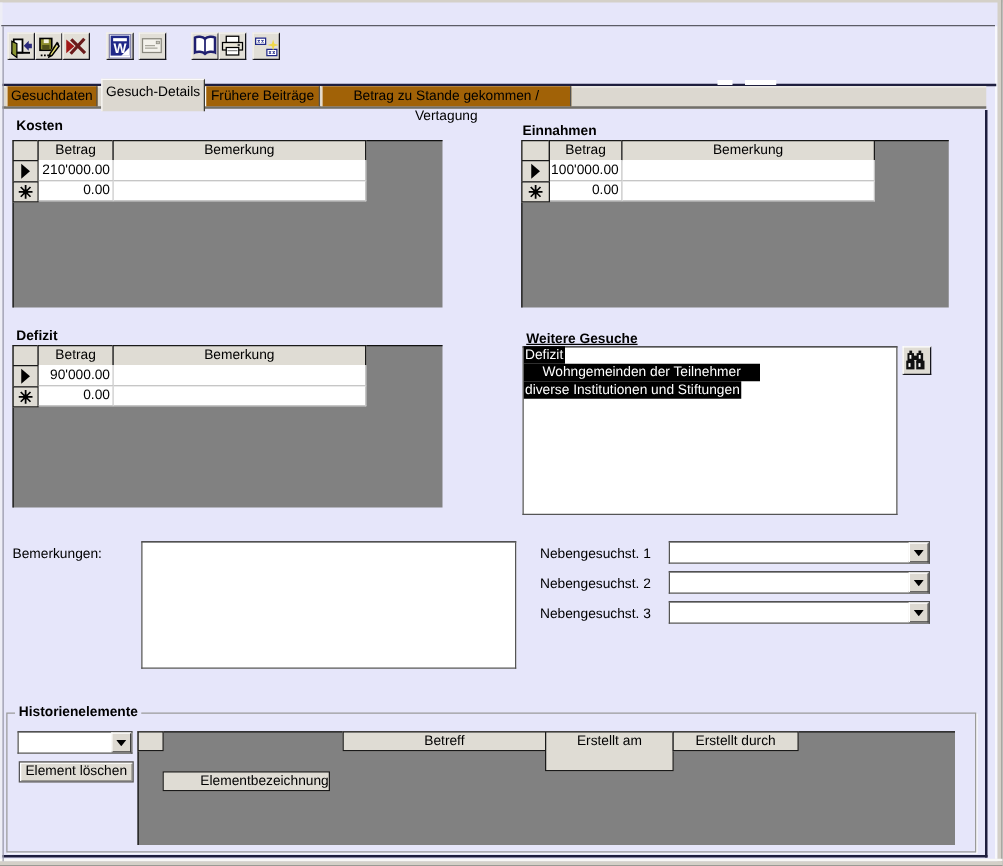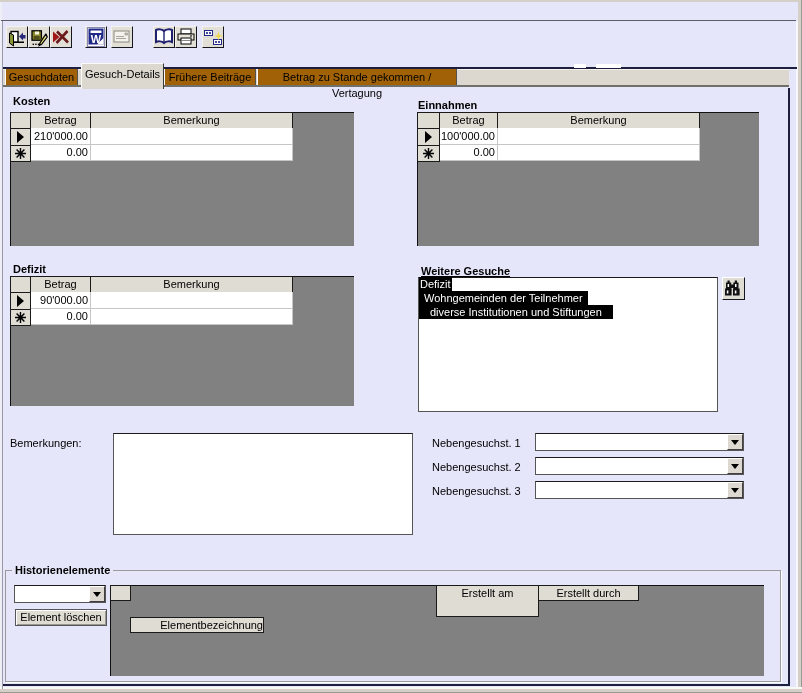--- a/index.html
+++ b/index.html
@@ -205,22 +205,22 @@
         </g>
         <circle cx="9.5" cy="7.5" r="2" fill="#000"></circle>
       </svg>
     </div>
   <div class="wcell num" style="left:31px;top:309px;width:60px;height:16px;line-height:15px;">0.00</div>
   <div class="wcell" style="left:91px;top:309px;width:202px;height:16px;"></div>
 
   <div class="abs b" style="left:421px;top:265px;text-decoration:underline;">Weitere Gesuche</div>
   <div class="field" style="left:418px;top:277px;width:300px;height:135px;"></div>
   <div class="abs" style="left:419px;top:277px;white-space:nowrap;background:#000;color:#fff;padding:0 1px;line-height:14px;height:14px;">Defizit</div>
-  <div class="abs" style="left:419px;top:291px;white-space:nowrap;background:#000;color:#fff;padding:0 5px;line-height:14px;height:14px;text-align:right;">Wohngemeinden der Teilnehmer</div>
-  <div class="abs" style="left:419px;top:305px;white-space:nowrap;background:#000;color:#fff;padding:0 11px;line-height:14px;height:14px;">diverse Institutionen und Stiftungen</div>
+  <div class="abs" style="left:419px;top:291px;white-space:nowrap;background:#000;color:#fff;padding:0 15px;line-height:14px;height:14px;text-align:right;">Wohngemeinden der Teilnehmer</div>
+  <div class="abs" style="left:419px;top:305px;white-space:nowrap;background:#000;color:#fff;padding:0 1px;line-height:14px;height:14px;">diverse Institutionen und Stiftungen</div>
   <div class="abs" style="left:722px;top:277px;width:23px;height:23px;background:#dfdcd4;border-top:1px solid #fff;border-left:1px solid #fff;border-right:1px solid #16161e;border-bottom:1px solid #16161e;box-sizing:border-box;">
     <svg width="21" height="21">
       <rect x="4.5" y="2.5" width="2.2" height="2.5" fill="#111"></rect>
       <rect x="11.8" y="2.5" width="2.2" height="2.5" fill="#111"></rect>
       <rect x="3" y="4.5" width="5.2" height="8" fill="#111"></rect>
       <rect x="10.3" y="4.5" width="5.2" height="8" fill="#111"></rect>
       <rect x="8" y="6.5" width="3" height="3.5" fill="#111"></rect>
       <rect x="2" y="10.5" width="6.6" height="7" fill="#111"></rect>
       <rect x="10" y="10.5" width="6.6" height="7" fill="#111"></rect>
       <rect x="4.6" y="6" width="1.5" height="3" fill="#fff"></rect>
@@ -260,15 +260,16 @@
   <div class="field" style="left:14px;top:585px;width:92px;height:18px;"></div>
   <div class="combobtn" style="left:89px;top:586px;width:16px;height:16px;">
       <svg width="9" height="6">
         <polygon points="0,0 8,0 4,5" fill="#000"></polygon>
       </svg>
     </div>
   <div class="abs" style="left:15px;top:609px;width:92px;height:17px;background:#dfdcd4;border:1px solid #55555a;box-sizing:border-box;box-shadow:inset 1px 1px 0 #fff,inset -1px -1px 0 #9a9890;text-align:center;line-height:15px;">Element löschen</div>
   <div class="ds" style="left:110px;top:585px;width:653px;height:90px;"></div>
   <div class="selcell" style="left:110px;top:585px;width:21px;height:16px;"></div>
   <div class="hdrcell" style="left:130px;top:617px;width:134px;height:16px;line-height:14px;text-align:right;">Elementbezeichnung</div>
+  <div class="hdrcell" style="left:274px;top:585px;width:163px;height:16px;line-height:14px;">Betreff</div>
   <div class="hdrcell" style="left:436px;top:585px;width:103px;height:32px;line-height:14px;">Erstellt am</div>
   <div class="hdrcell" style="left:538px;top:585px;width:101px;height:16px;line-height:14px;">Erstellt durch</div>
 </div>
 
 </body></html>

